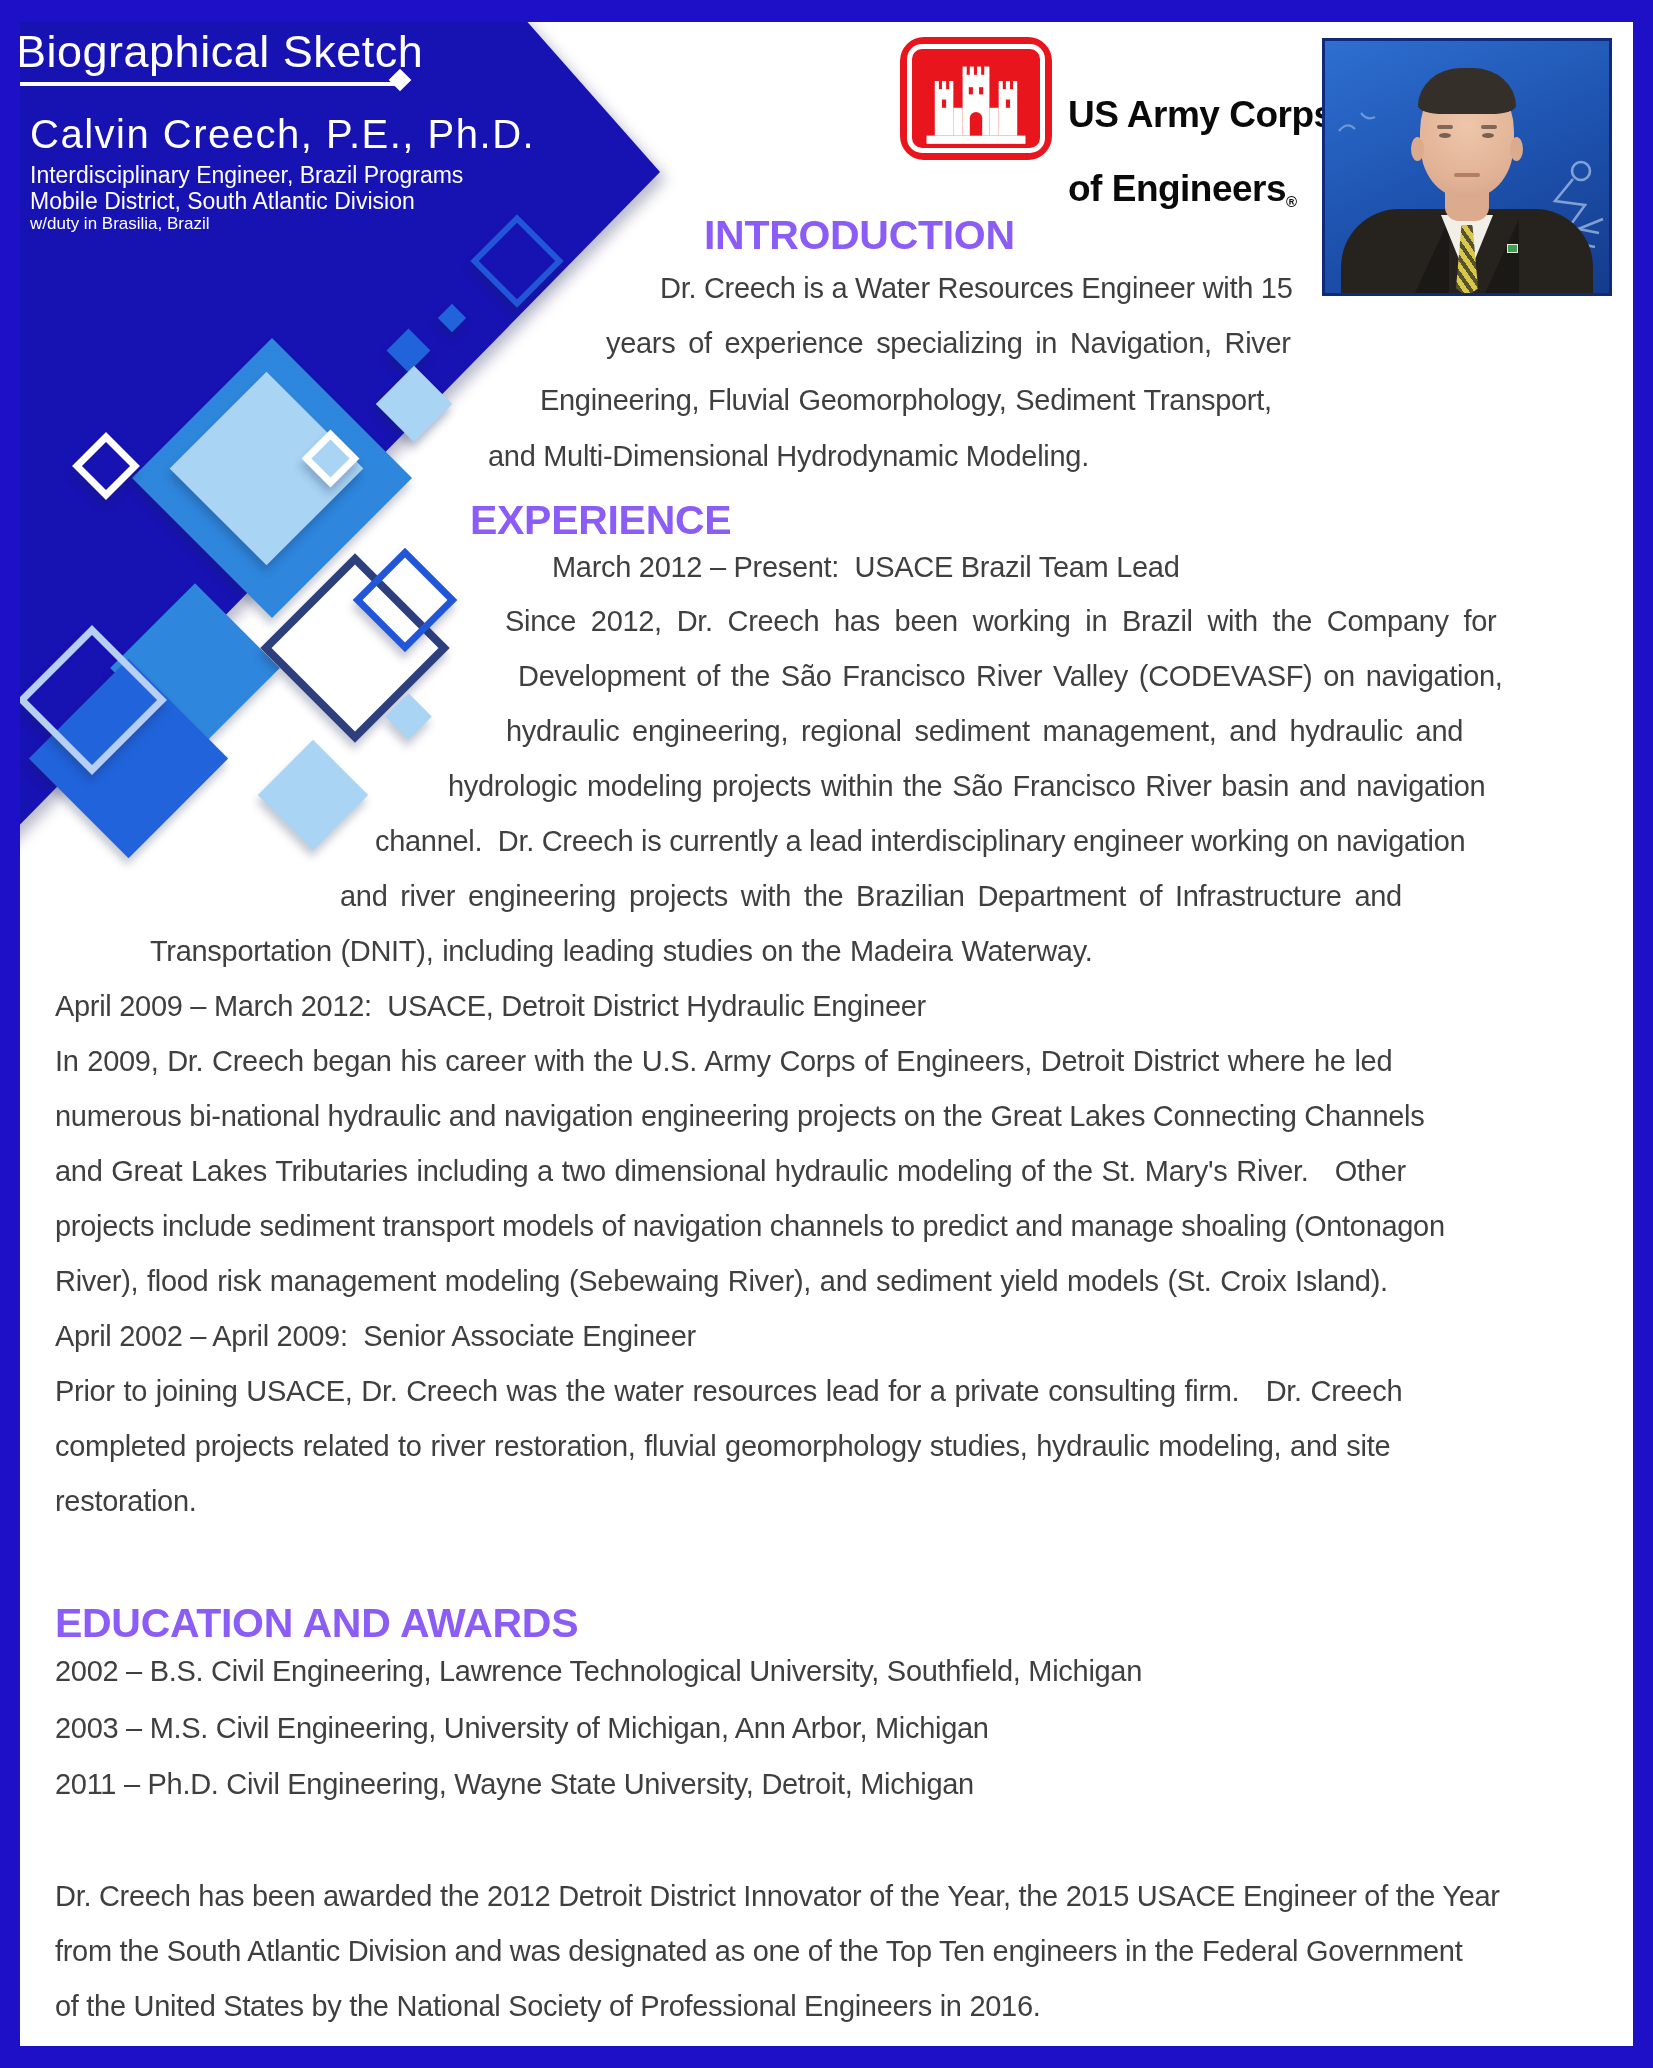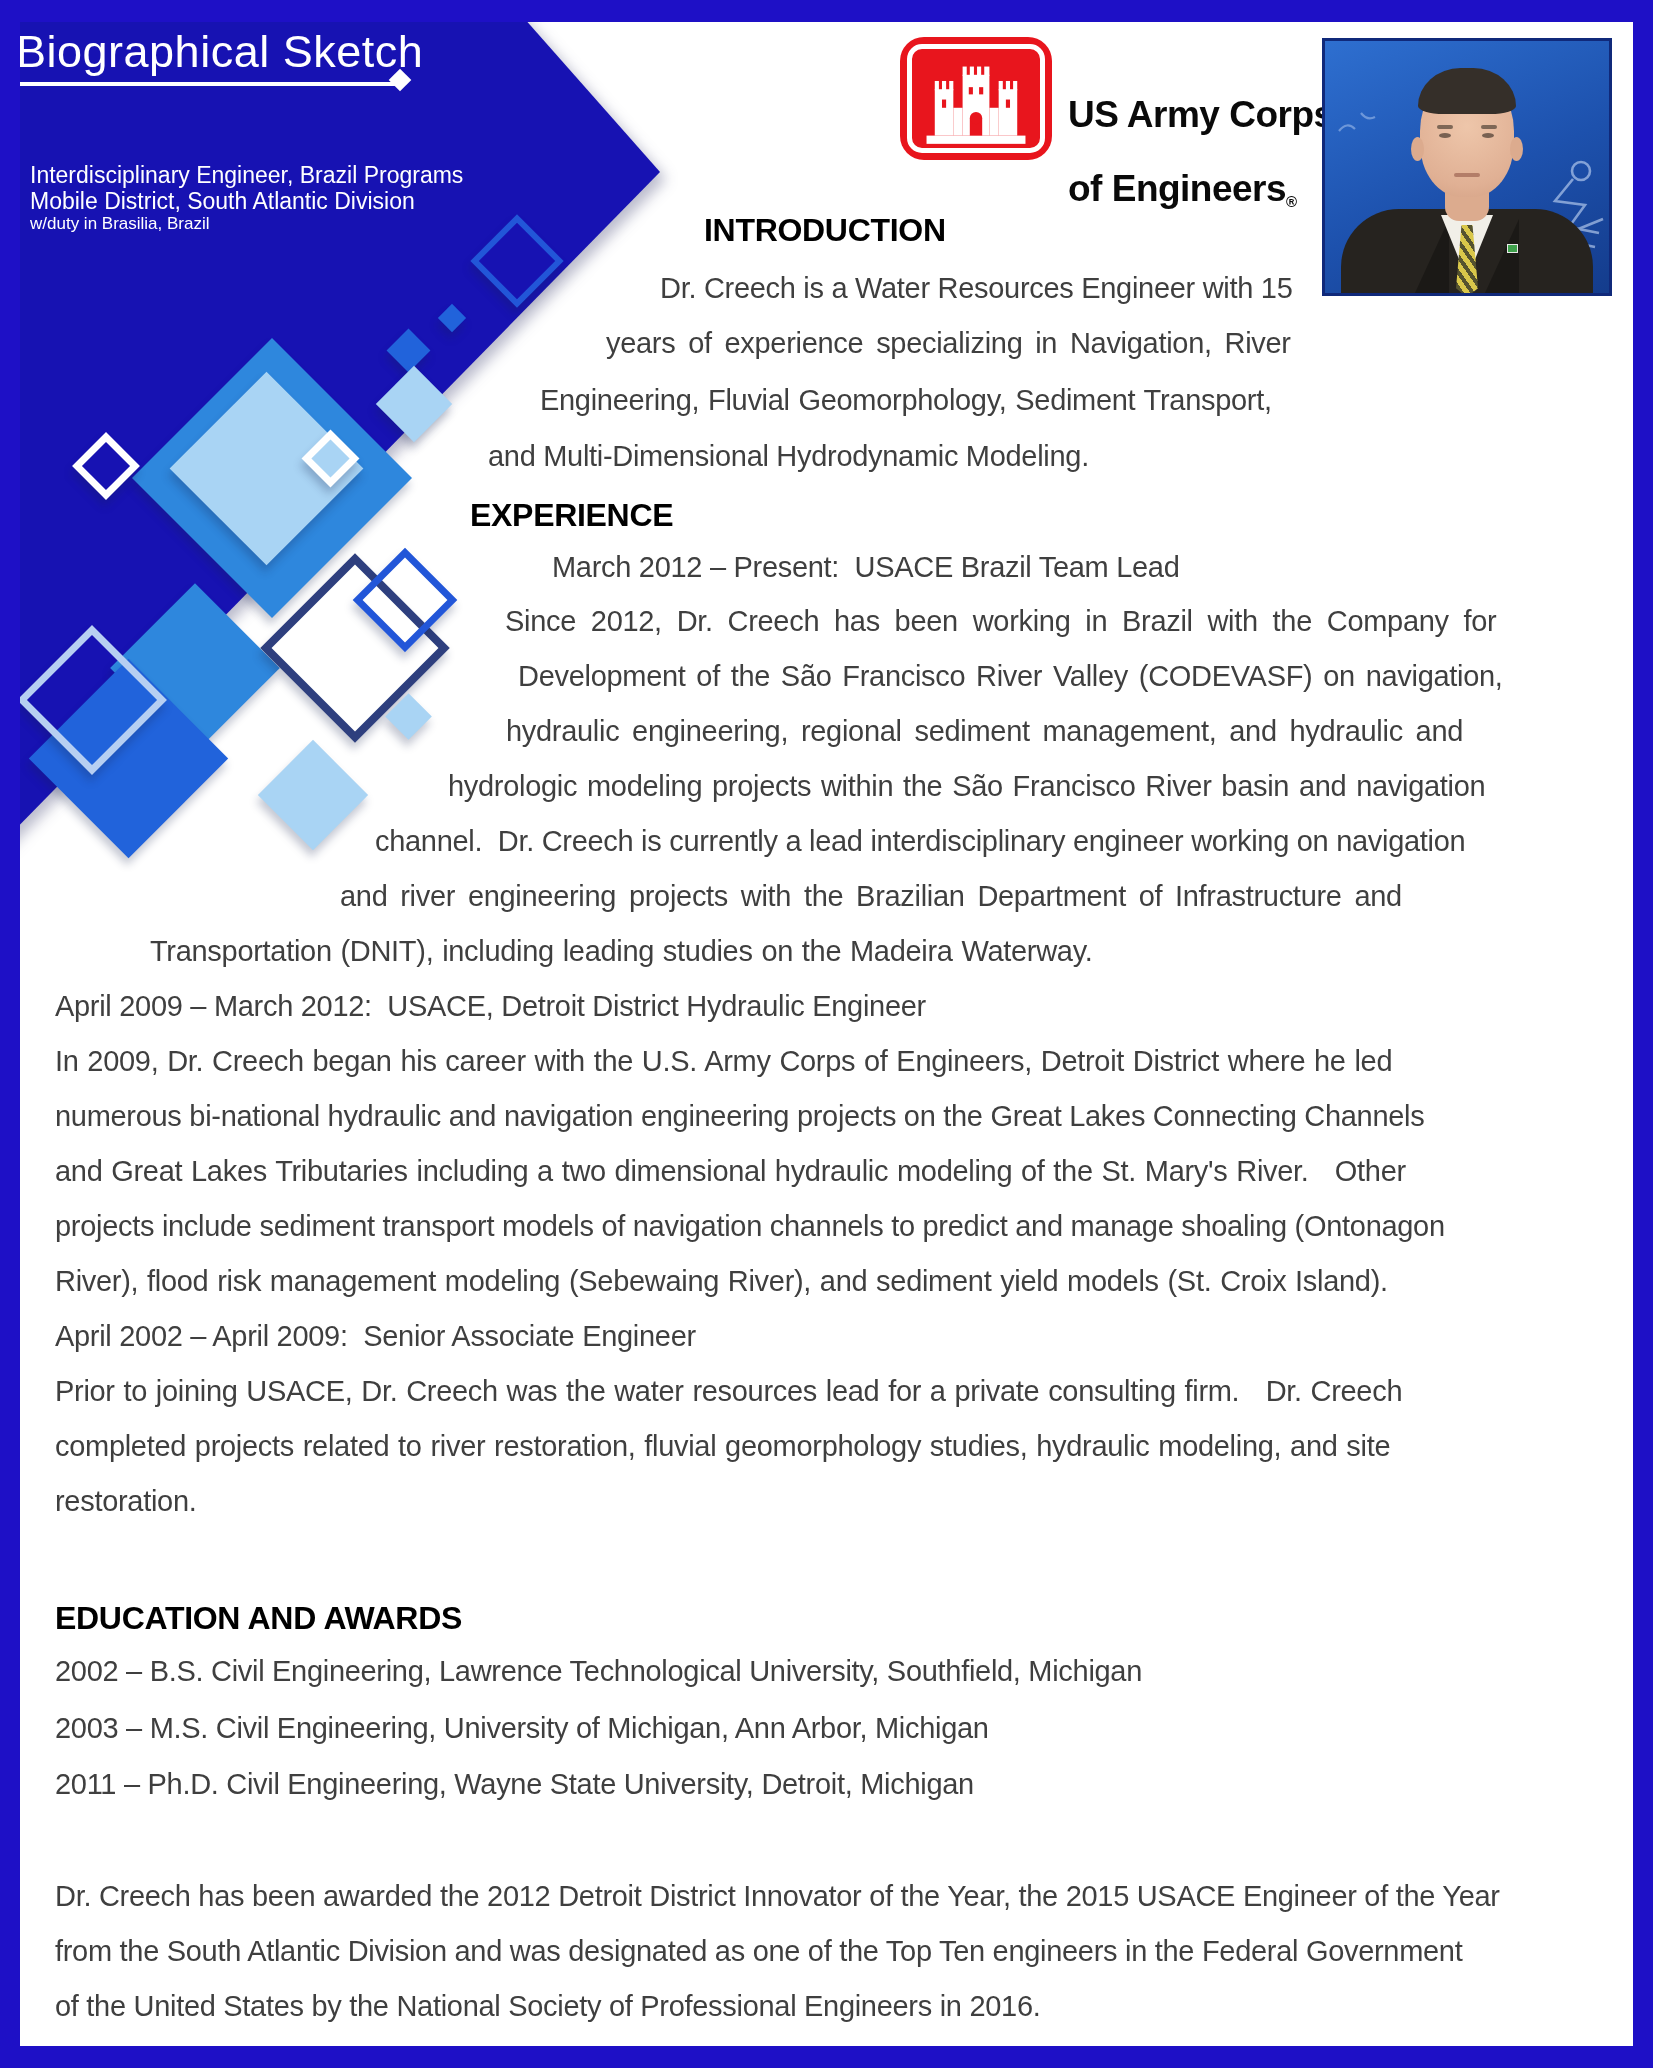--- a/index.html
+++ b/index.html
@@ -90,21 +90,21 @@
   .ear-l{left:50%;margin-left:-56px;}
   .ear-r{left:50%;margin-left:43px;}
   .eye-l,.eye-r{position:absolute;top:92px;width:12px;height:5px;background:rgba(45,35,28,.6);border-radius:50%;}
   .eye-l{left:50%;margin-left:-28px;}
   .eye-r{left:50%;margin-left:15px;}
   .brow-l,.brow-r{position:absolute;top:84px;width:16px;height:4px;background:rgba(40,32,26,.55);border-radius:2px;}
   .brow-l{left:50%;margin-left:-30px;}
   .brow-r{left:50%;margin-left:14px;}
   .mouth{position:absolute;top:132px;left:50%;width:26px;height:4px;margin-left:-13px;background:rgba(140,80,65,.55);border-radius:3px;}
   
-  .heading{position:absolute;z-index:4;font-weight:bold;color:#000000;font-size:32px;letter-spacing:-.3px;white-space:pre;}
+  .heading{position:absolute;z-index:4;font-weight:bold;color:#8b5cf6;font-size:41px;letter-spacing:-.3px;white-space:pre;}
   .body-line{position:absolute;z-index:4;color:#3f3f3f;font-size:29px;letter-spacing:-.3px;white-space:pre;}
 </style>
 </head>
 <body>
 
 <div class="page">
 
   <div class="banner">
     <div class="shape"></div>
   </div>
@@ -123,20 +123,21 @@
       <div class="diamond" style="width: 20px; height: 20px; left: 442px; top: 308px; background: rgb(33, 99, 219); box-shadow: rgba(25, 35, 80, 0.25) 4px 6px 9px;"></div>
       <div class="diamond" style="width: 31px; height: 31px; left: 392.5px; top: 334.5px; background: rgb(33, 99, 219); box-shadow: rgba(25, 35, 80, 0.25) 4px 6px 9px;"></div>
       <div class="diamond" style="width: 54px; height: 54px; left: 387px; top: 377px; background: rgb(169, 212, 244); box-shadow: rgba(25, 35, 80, 0.25) 4px 6px 9px;"></div>
       <div class="diamond" style="width: 41px; height: 41px; left: 309.5px; top: 437.5px; border: 7px solid rgb(255, 255, 255); box-sizing: border-box; box-shadow: rgba(25, 35, 80, 0.25) 4px 6px 9px;"></div>
       <div class="diamond" style="width: 48px; height: 48px; left: 82px; top: 442px; border: 7px solid rgb(255, 255, 255); box-sizing: border-box; box-shadow: rgba(25, 35, 80, 0.25) 4px 6px 9px;"></div>
     </div>
 
   <div class="banner-text doc-title">Biographical Sketch</div>
   <div class="title-rule"></div>
   <div class="title-diamond"></div>
+  <div class="banner-text person-name">Calvin Creech, P.E., Ph.D.</div>
   <div class="banner-text sub1">Interdisciplinary Engineer, Brazil Programs</div>
   <div class="banner-text sub2">Mobile District, South Atlantic Division</div>
   <div class="banner-text sub3">w/duty in Brasilia, Brazil</div>
 
   <div class="logo-box">
     <div class="logo-ring"></div>
     <svg class="logo-castle" width="124" height="101" viewBox="0 0 120 98">
       <g fill="#ffffff">
         <rect x="12" y="85" width="96" height="8"></rect>
 

